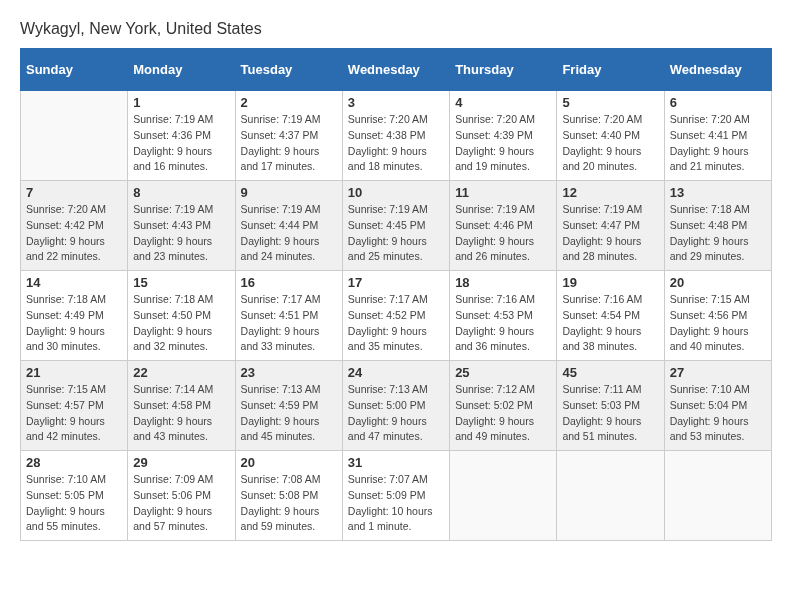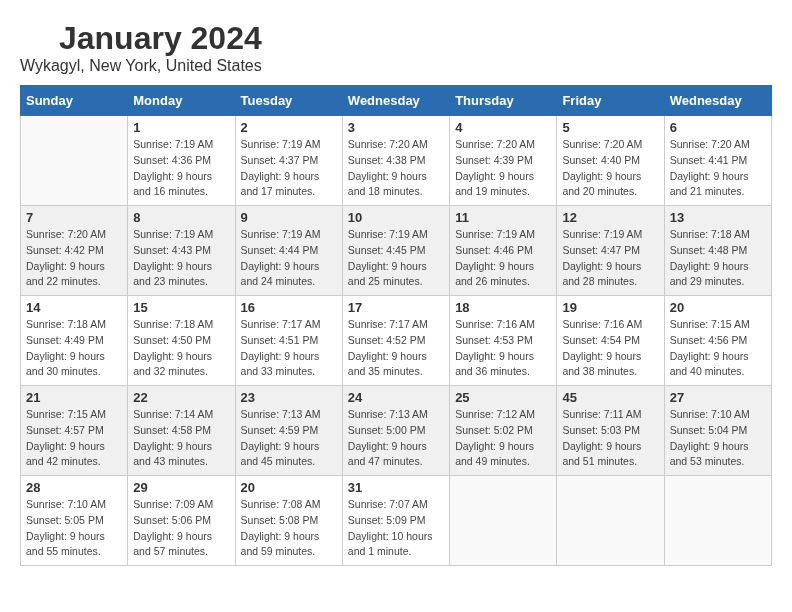--- a/index.html
+++ b/index.html
@@ -50,21 +50,21 @@
       text-align: center;
     }
     .calendar {
       width: 100%;
       border-collapse: collapse;
       font-size: 11px;
     }
     .calendar thead tr th {
       background-color: #2b6cb0;
       color: white;
-      padding: 7px 5px;
+      padding: 13px 5px;
       text-align: left;
       font-size: 13px;
       font-weight: bold;
       border: 1px solid #2b6cb0;
     }
     .calendar tbody tr td {
       border: 1px solid #ccc;
       vertical-align: top;
       padding: 4px 5px;
       width: 107px;
@@ -88,21 +88,20 @@
     }
     .row-shaded td {
       background-color: #f0f0f0;
     }
   </style>
 </head>
 <body>
 
 <div class="header">
   <div class="title-section">
-    <h1>January 2024</h1>
     <h2>Wykagyl, New York, United States</h2>
   </div>
 </div>
 
 <table class="calendar">
   <thead>
     <tr>
     <th>Sunday</th>
         <th>Monday</th>
         <th>Tuesday</th>

